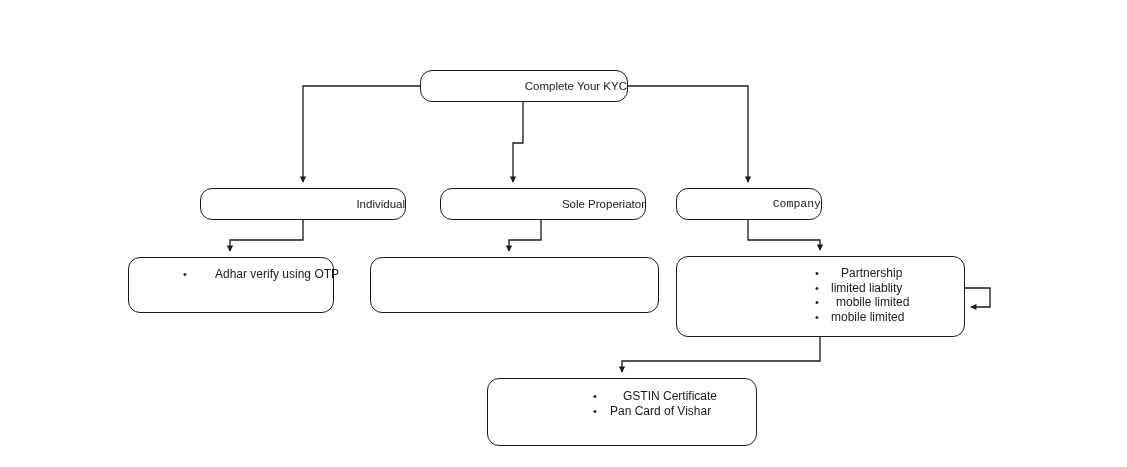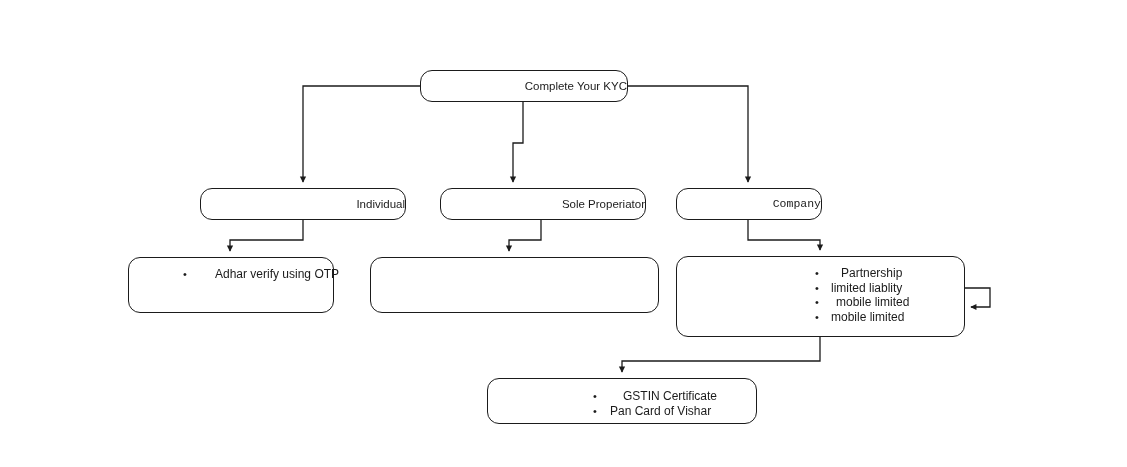--- a/index.html
+++ b/index.html
@@ -127,21 +127,21 @@
   #node-company-types .bullets { padding-left: 122px; }
   #node-company-types .bullets li::before { left: -16px; }
   #node-company-types .bullets li.pad { padding-left: 10px; }
   #node-company-types .bullets li.pad2 { padding-left: 5px; }
 
   
   #node-company-docs {
     left: 487px;
     top: 378px;
     width: 270px;
-    height: 46px;
+    height: 68px;
     padding: 10px 0 0 0;
   }
   #node-company-docs .bullets { padding-left: 90px; }
   #node-company-docs .bullets li::before { left: -17px; }
   #node-company-docs .bullets li.pad { padding-left: 13px; }
 </style>
 </head>
 <body>
 
 <div id="canvas">

